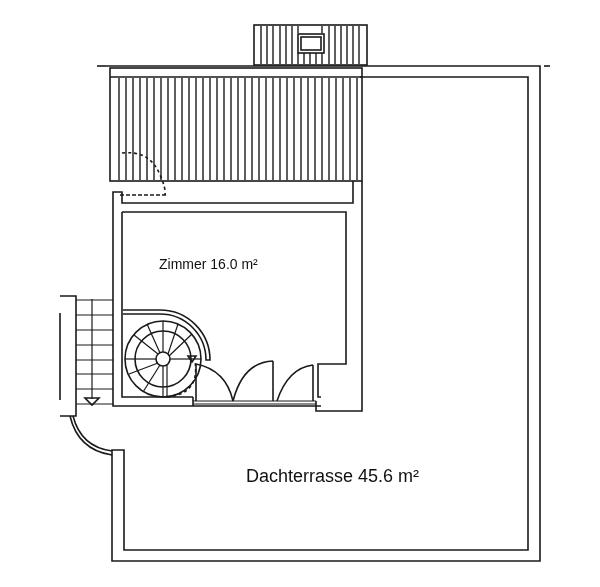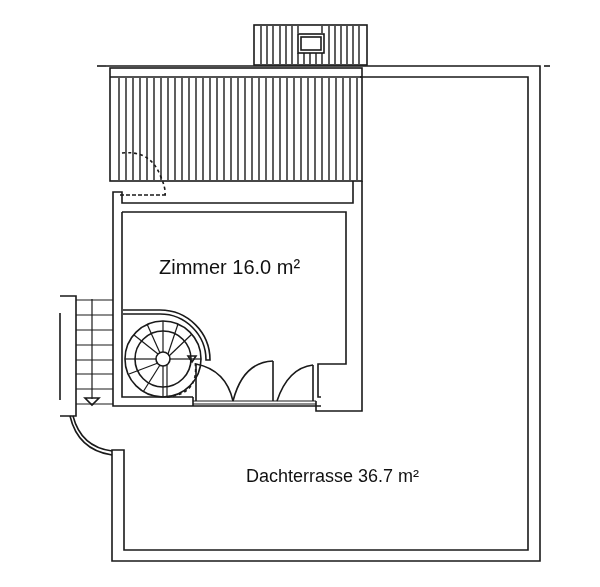--- a/index.html
+++ b/index.html
@@ -1,19 +1,19 @@
 <!DOCTYPE html>
 <html><head>
 <meta charset="utf-8">
 <style>
   html, body { margin: 0; padding: 0; background: #ffffff; }
   body { width: 600px; height: 587px; position: relative; overflow: hidden; font-family: "Liberation Sans", sans-serif; }
   svg { position: absolute; left: 0; top: 0; }
   .label { position: absolute; font-family: "Liberation Sans", sans-serif; color: #111; white-space: nowrap; }
-  #room-label-zimmer { left: 159px; top: 256px; font-size: 20px; }
+  #room-label-zimmer { left: 159px; top: 256px; font-size: 14px; }
   #room-label-terrace { left: 246px; top: 466px; font-size: 18px; }
 </style>
 </head>
 <body>
 
 <svg width="600" height="587" viewBox="0 0 600 587" xmlns="http://www.w3.org/2000/svg">
   <g fill="none" stroke="#1a1a1a" stroke-width="1.6">
 
     <g>
       <rect x="254" y="25" width="113" height="40"></rect>
@@ -152,13 +152,13 @@
       </g>
       <path d="M85,398 L99,398 L92,405 Z"></path>
 
       <path d="M70,416 Q78,450 112,455"></path>
       <path d="M73,416 Q81,447 112,451"></path>
     </g>
   </g>
 </svg>
 
 <div class="label" id="room-label-zimmer">Zimmer 16.0 m²</div>
-<div class="label" id="room-label-terrace">Dachterrasse 36.7 m²</div>
+<div class="label" id="room-label-terrace">Dachterrasse 45.6 m²</div>
 
 </body></html>

